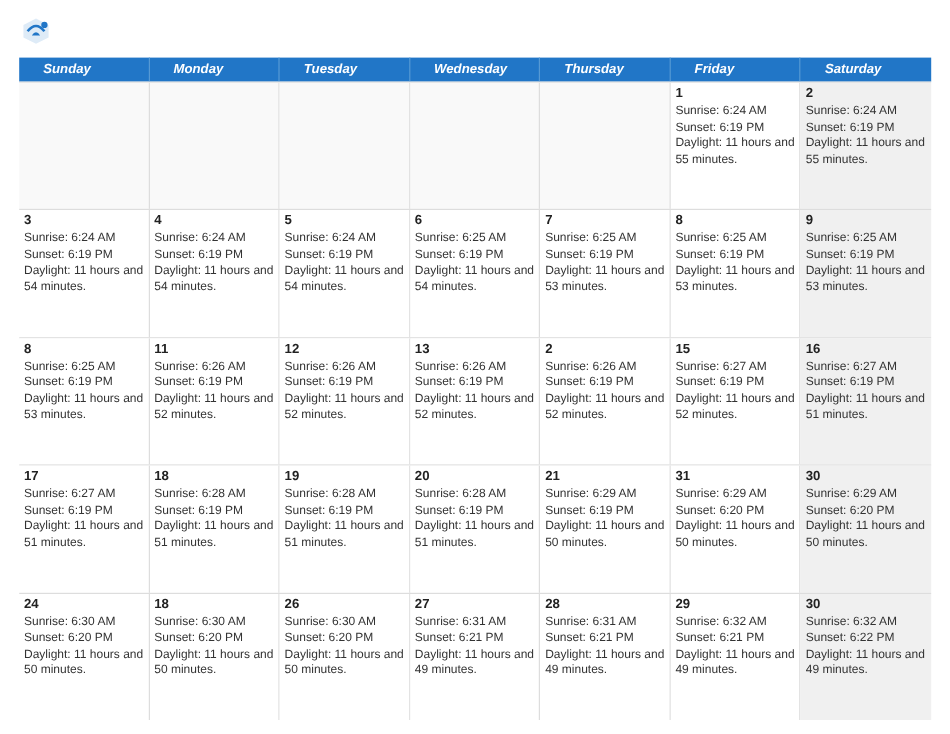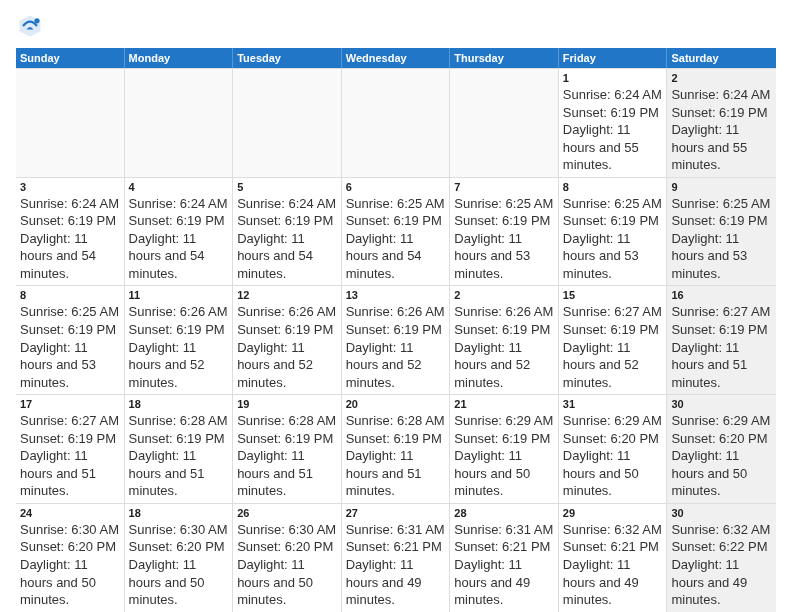--- a/index.html
+++ b/index.html
@@ -67,23 +67,24 @@
     }
     .cal-header {
       display: grid;
       grid-template-columns: repeat(7, 1fr);
       background: #2176c7;
     }
     .cal-header-cell {
       color: #fff;
       font-size: 11px;
       font-weight: bold;
-      padding: 4px 4px;
+      padding: 4px 20px;
       text-align: left;
       border-right: 1px solid #5599d4;
+      font-style: italic;
     }
     .cal-header-cell:last-child { border-right: none; }
     .cal-body {
       flex: 1;
       display: grid;
       grid-template-rows: repeat(5, 1fr);
     }
     .cal-row {
       display: grid;
       grid-template-columns: repeat(7, 1fr);
@@ -101,21 +102,21 @@
     .cal-cell.empty { background: #f9f9f9; }
     .cal-cell.shaded { background: #f0f0f0; }
     .day-num {
       font-size: 11px;
       font-weight: bold;
       color: #222;
       display: block;
       margin-bottom: 2px;
     }
     .cell-text {
-      font-size: 13px;
+      font-size: 10px;
       color: #333;
       line-height: 1.35;
     }
   </style>
 </head>
 <body>
 
 <div class="page">
   <div class="header">
     <div class="logo">

